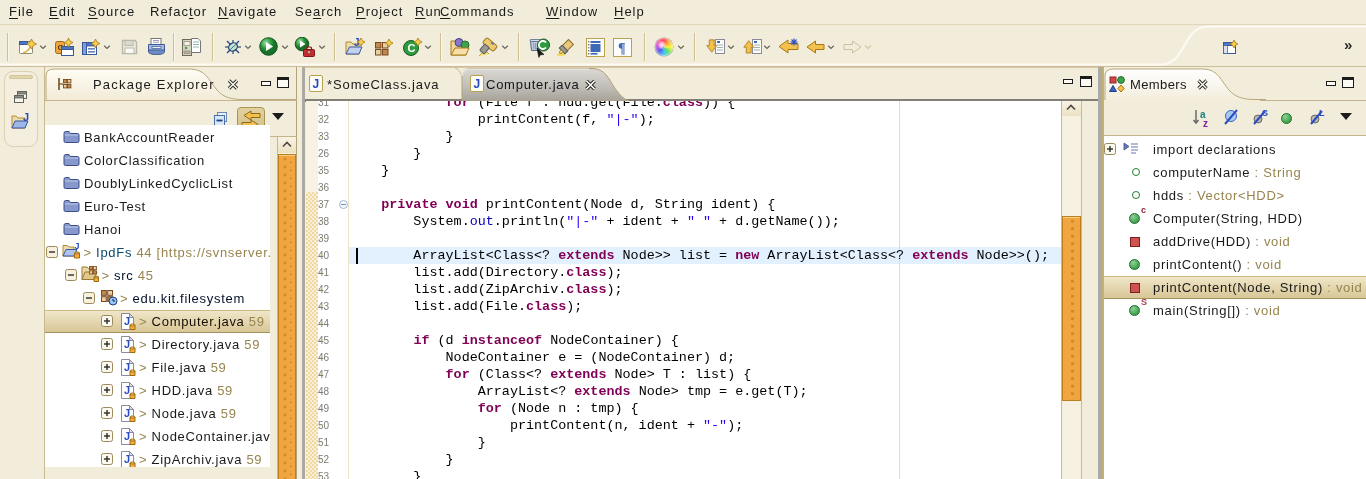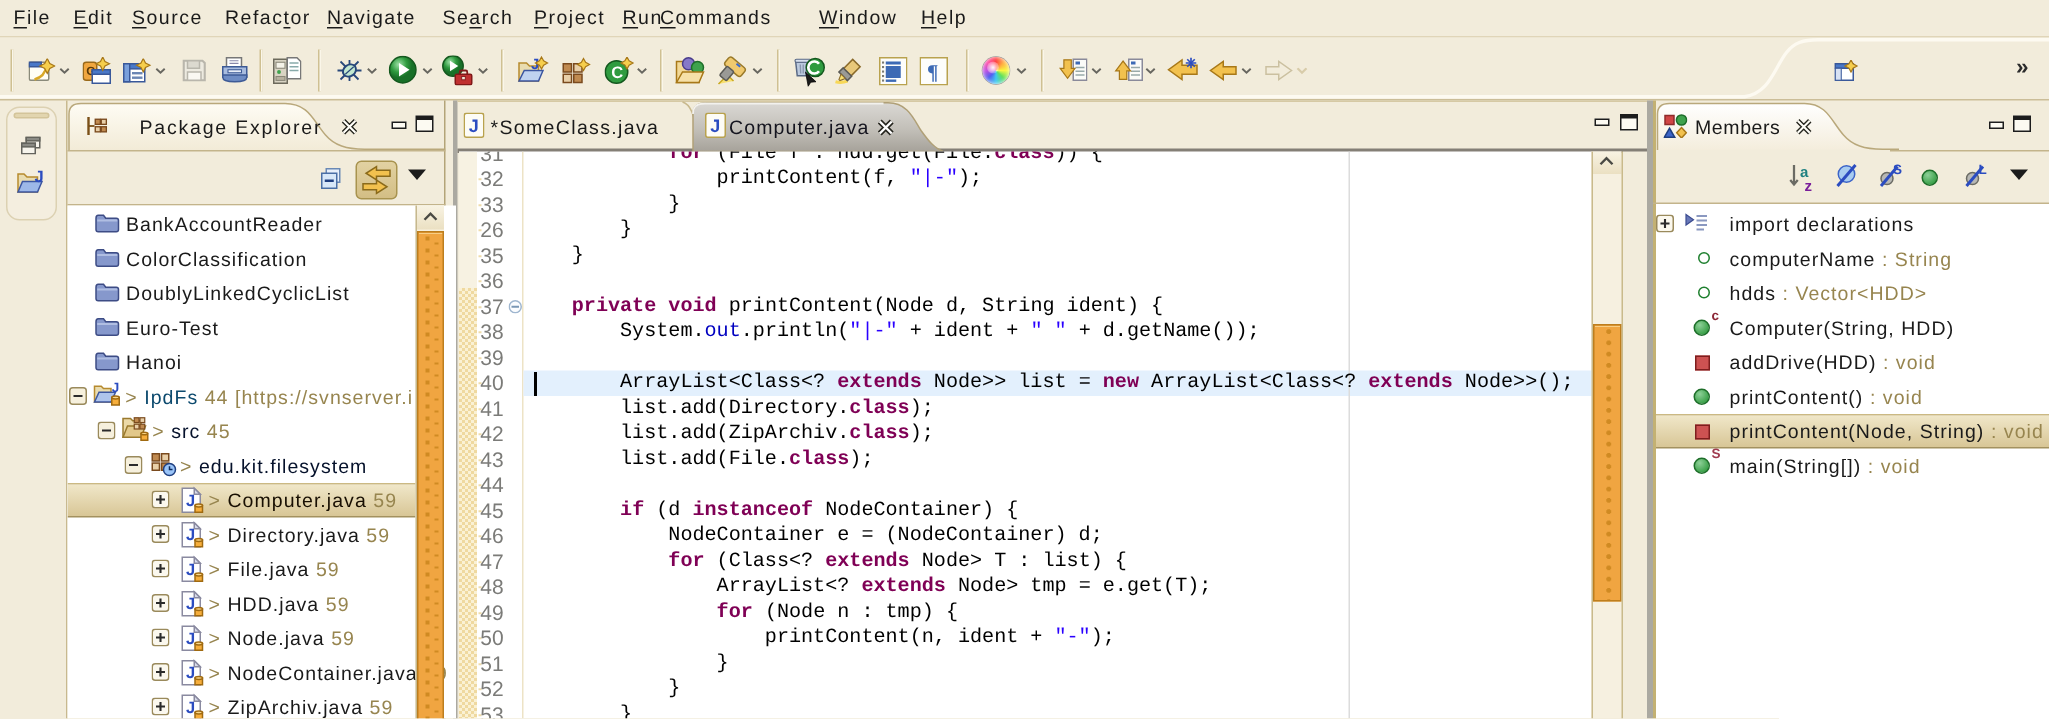--- a/index.html
+++ b/index.html
@@ -6,21 +6,21 @@
 html,body{width:1366px;height:479px;overflow:hidden}
 body{background:#F2ECDB;font-family:"Liberation Sans",sans-serif;position:relative;font-size:13px;color:#1a1a1a}
 .menu span{letter-spacing:1px}
 .ttl{letter-spacing:0.9px}
 .abs{position:absolute}
 .dec{color:#97854F}
 .k{color:#7F0055;font-weight:bold}
 .s{color:#2A00FF}
 .o{color:#0000C0;}
 .cl{position:absolute;left:43px;white-space:pre;font-family:"Liberation Mono",monospace;font-size:13.42px;line-height:17px;height:17px;color:#000}
-.ln{position:absolute;left:12px;width:20px;text-align:center;font-size:14px;line-height:17px;height:17px;color:#7b7b78}
+.ln{position:absolute;left:12px;width:20px;text-align:left;font-size:10px;line-height:17px;height:17px;color:#7b7b78}
 .trow{position:absolute;height:23px;line-height:23px;white-space:pre;letter-spacing:0.7px}
 .sep{position:absolute;top:8px;height:28px;width:2px;background:#CFC092;border-right:1px solid #FAF6E9}
 .chev{position:absolute}
 .mini{position:absolute;width:10px;height:5px;border:1px solid #1c1c1c;background:#fcfaf2}
 .maxi{position:absolute;width:12px;height:11px;border:1px solid #1c1c1c;border-top:3px solid #1c1c1c;background:#fcfaf2}
 .menu u{text-underline-offset:2px}
 </style>
 </head>
 <body>
 
@@ -367,21 +367,21 @@
 <div class="abs" style="left:237px;top:107px;width:28px;height:26px;border:1px solid #A8934F;border-radius:4px;background:linear-gradient(#E2D2A2,#D3BE85)"></div>
 <svg class="abs" style="left:240px;top:110px" width="22" height="20" viewBox="0 0 22 20">
 <path d="M20 3.5 H11 V1 L4 5.5 L11 10 V7.5 H20 Z" fill="#F2C14E" stroke="#8a6a1a"></path>
 <path d="M2 12.5 H11 V10 L18 14.5 L11 19 V16.5 H2 Z" fill="#F2C14E" stroke="#8a6a1a"></path>
 </svg>
 <div class="abs" style="left:272px;top:113px;width:0;height:0;border-left:6px solid transparent;border-right:6px solid transparent;border-top:7px solid #1c1c1c"></div>
 
 <div class="abs" style="left:45px;top:100px;width:252px;height:1px;background:#C3B48B"></div>
 <div class="abs" style="left:45px;top:136px;width:252px;height:1px;background:#C3B48B"></div>
 
-<div class="abs" id="ptree" style="left:45px;top:137px;width:259px;height:342px;background:#fff;overflow:hidden">
+<div class="abs" id="ptree" style="left:45px;top:125px;width:225px;height:342px;background:#fff;overflow:hidden">
 <div class="abs" style="left:0;top:184.5px;width:232px;height:23px;background:linear-gradient(#F0E7C9,#D8C696);border-top:1px solid #CBB983;border-bottom:1px solid #A3915F"></div>
 <div class="trow" style="left:39px;top:0.5px">BankAccountReader</div>
 <div class="trow" style="left:39px;top:23.5px">ColorClassification</div>
 <div class="trow" style="left:39px;top:46.5px">DoublyLinkedCyclicList</div>
 <div class="trow" style="left:39px;top:69.5px">Euro-Test</div>
 <div class="trow" style="left:39px;top:92.5px">Hanoi</div>
 <div class="trow" style="left:38.5px;top:115.5px"><span class="dec">&gt; </span><span style="color:#0c4a6e">IpdFs</span><span class="dec"> 44 [https://svnserver.i</span></div>
 <div class="trow" style="left:56.5px;top:138.5px"><span class="dec">&gt; </span><span style="color:#05112b">src</span><span class="dec"> 45</span></div>
 <div class="trow" style="left:75px;top:161.5px"><span class="dec">&gt; </span><span style="color:#05112b">edu.kit.filesystem</span></div>
 <div class="trow" style="left:94px;top:184.5px"><span class="dec">&gt; </span><span style="color:#180f02">Computer.java</span><span class="dec"> 59</span></div>

